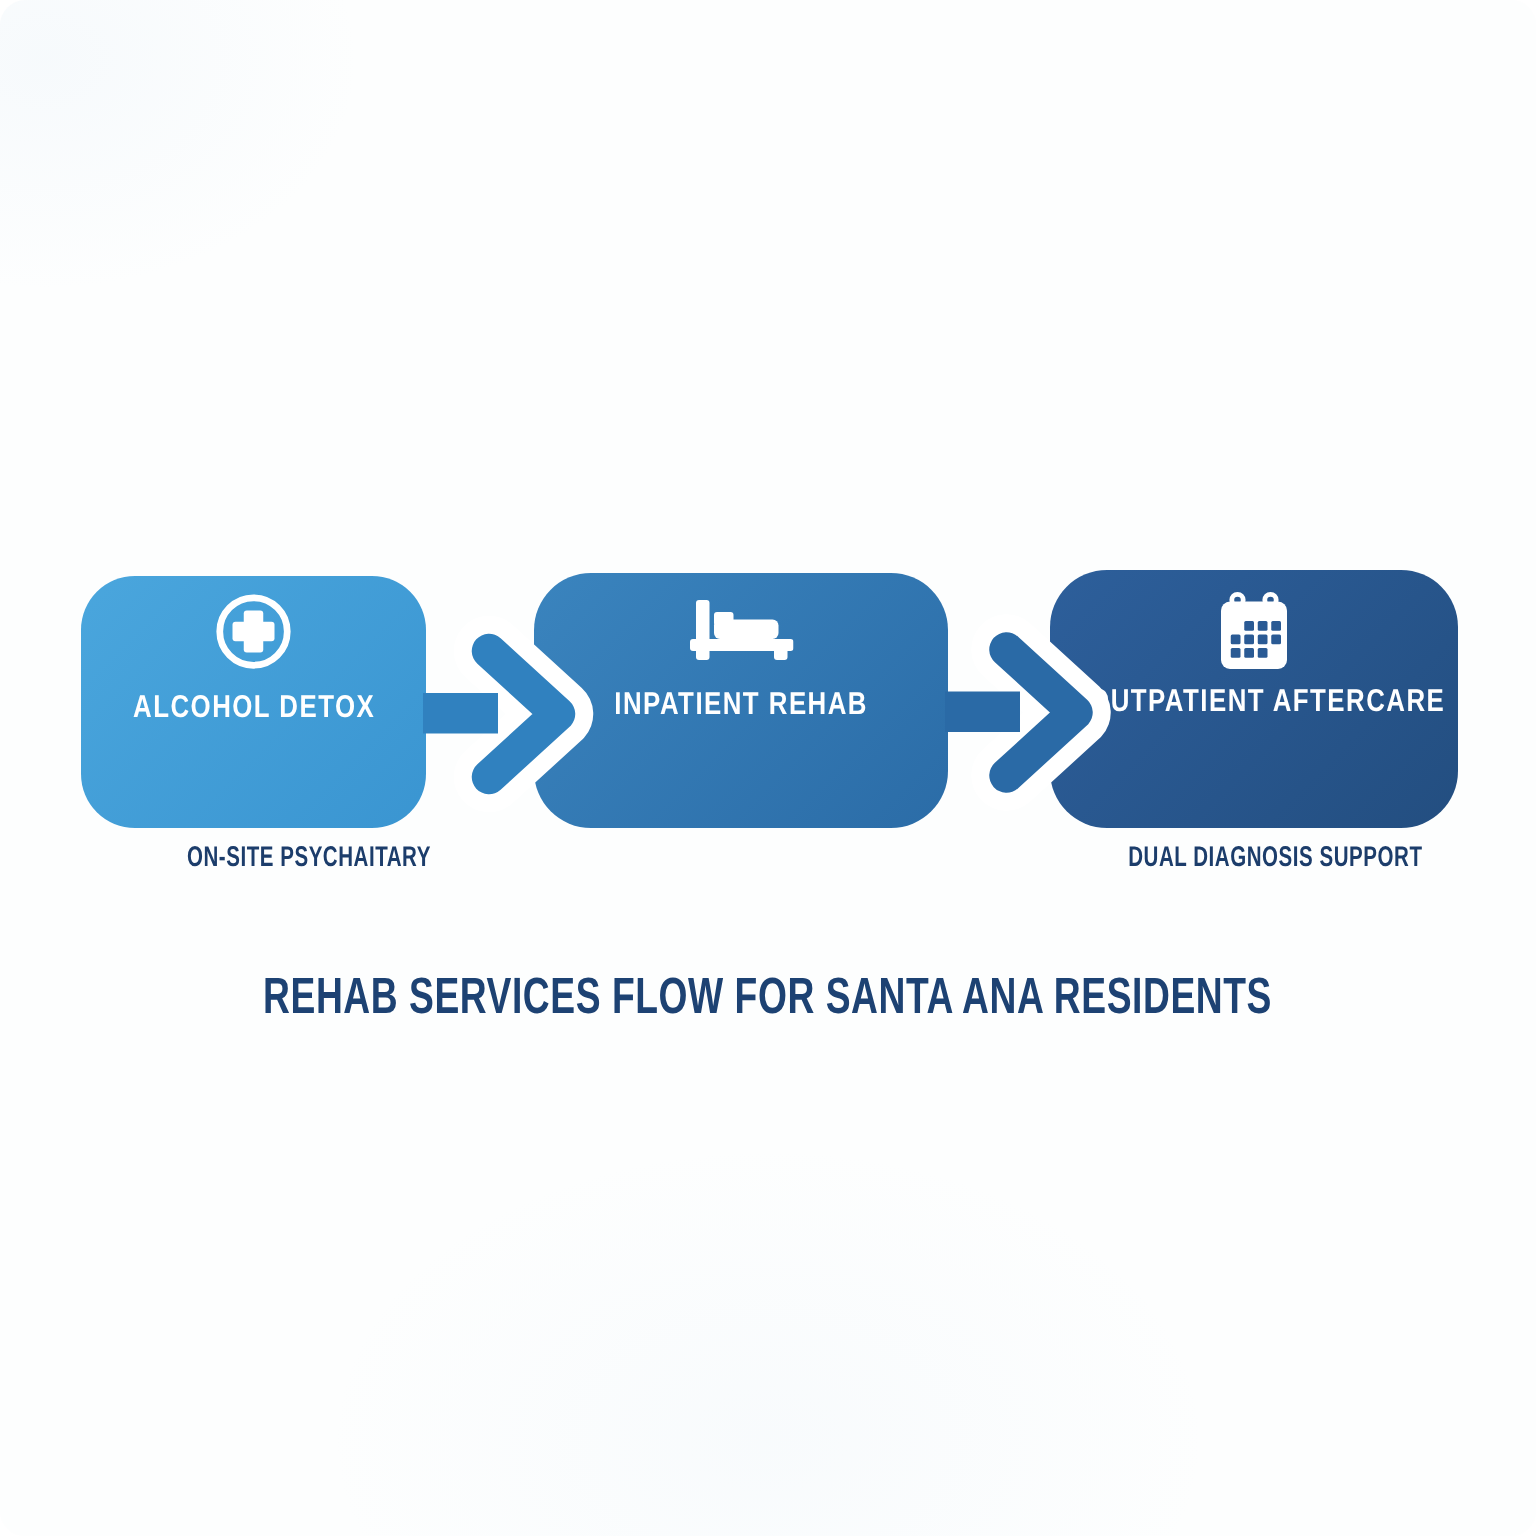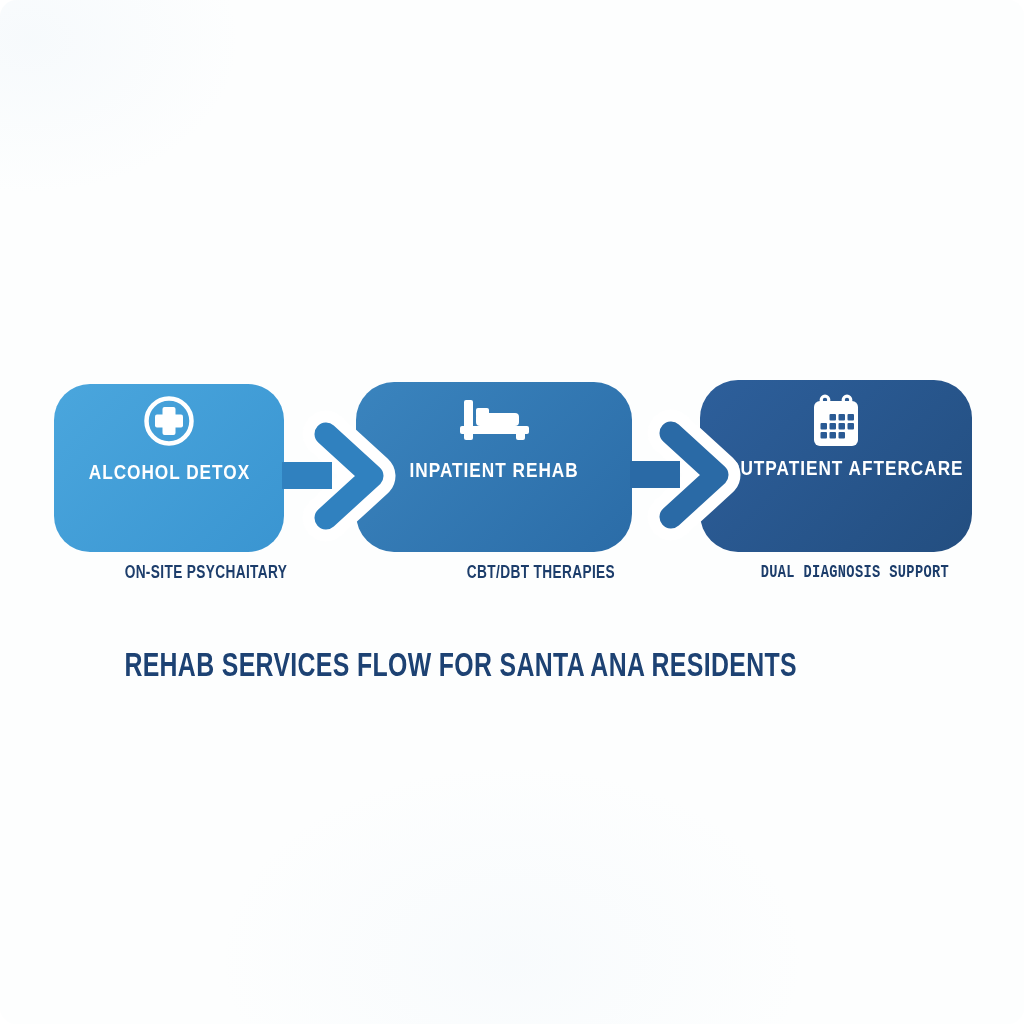--- a/index.html
+++ b/index.html
@@ -44,32 +44,32 @@
     transform:scaleX(0.82);
     transform-origin:center;
   }
   .sublabel{
     position:absolute;top:560px;height:26px;
     text-align:right;line-height:24px;
     white-space:nowrap;z-index:1;
   }
   .sublabel.s0{left:19px;width:300px;}
   .sublabel.s1{left:344px;width:300px;}
-  .sublabel.s2{left:686px;width:300px;font-family:Liberation Mono, monospace;}
+  .sublabel.s2{left:686px;width:300px;}
   .sublabel span{
     display:inline-block;
     color:var(--sublabel-color,#1C3D6B);
     font-size:19px;font-weight:bold;
     letter-spacing:0.5px;
     transform:scaleX(0.72);
     transform-origin:center;
   }
   .diagram-title{
     position:absolute;left:0;top:648px;width:1024px;
-    text-align:left;line-height:32px;
+    text-align:center;line-height:32px;
     white-space:nowrap;z-index:1;
   }
   .diagram-title span{
     display:inline-block;
     color:var(--title-color,#1D4273);
     font-size:34px;font-weight:bold;
     letter-spacing:0.5px;
     transform:scaleX(0.73);
     transform-origin:center;
   }
@@ -107,23 +107,20 @@
         <rect x="16" y="8" width="13" height="9" rx="2" fill="#FFFFFF"></rect>
         <rect x="16" y="13" width="43" height="13" rx="4" fill="#FFFFFF"></rect>
         <rect x="0" y="26" width="69" height="8" rx="2" fill="#FFFFFF"></rect>
         <rect x="56" y="26" width="9" height="14" rx="2" fill="#FFFFFF"></rect>
       </svg>
     </div>
     <div class="step-label">
       <span>INPATIENT REHAB</span>
     </div>
   </div>
-  <div class="sublabel s1">
-    <span>CBT/DBT THERAPIES</span>
-  </div>
 
   <div class="step-box b2" style="background: linear-gradient(135deg, rgb(45, 95, 155) 0%, rgb(35, 78, 128) 100%);">
     <div class="icon-wrap icon-cal">
       <svg width="44" height="52" viewBox="0 0 44 52">
         <rect x="0" y="7" width="44" height="45" rx="6" fill="#FFFFFF"></rect>
         <circle cx="11" cy="6" r="3.8" fill="none" stroke="#FFFFFF" stroke-width="3.2"></circle>
         <circle cx="33" cy="6" r="3.8" fill="none" stroke="#FFFFFF" stroke-width="3.2"></circle>
         <rect class="cal-cell" x="15.5" y="20" width="6.5" height="6.5" rx="1"></rect>
         <rect class="cal-cell" x="24.5" y="20" width="6.5" height="6.5" rx="1"></rect>
         <rect class="cal-cell" x="33.5" y="20" width="6.5" height="6.5" rx="1"></rect>

